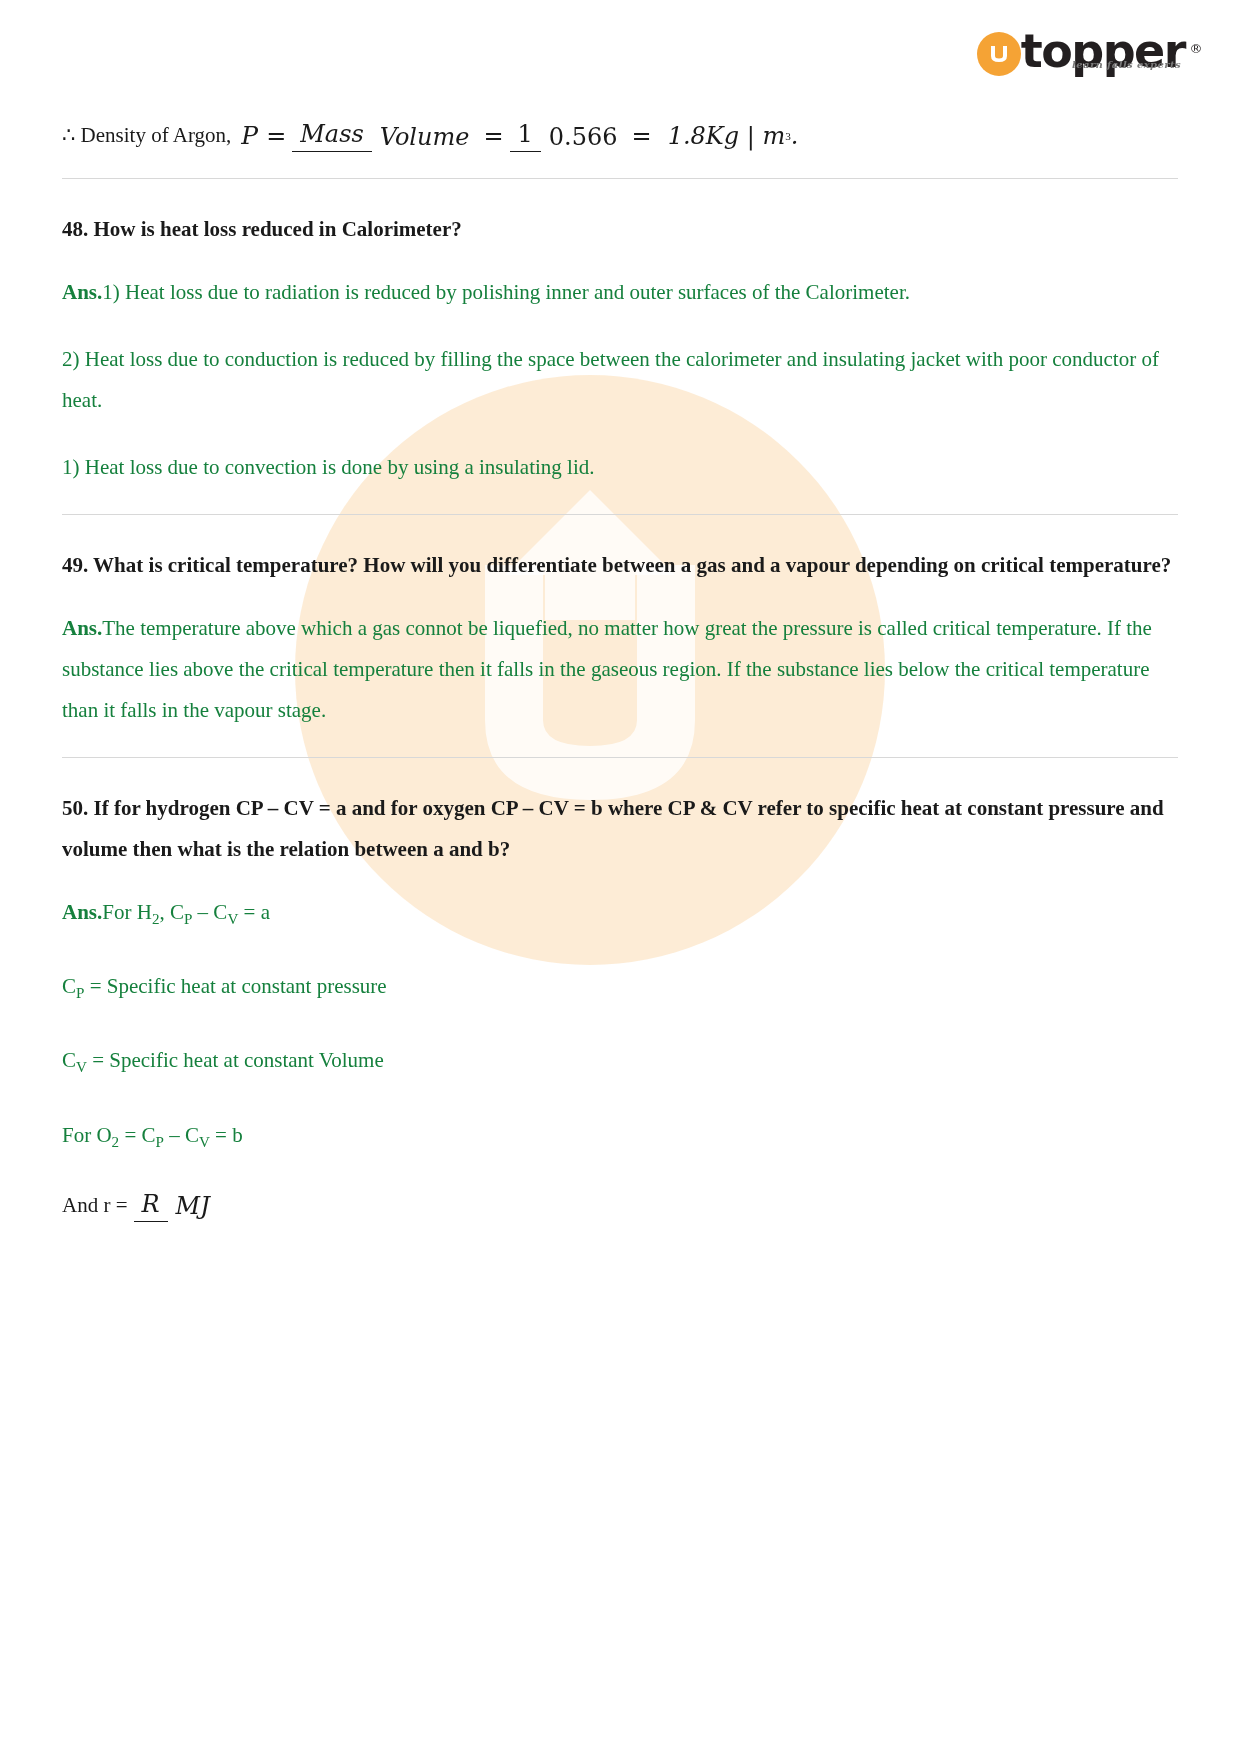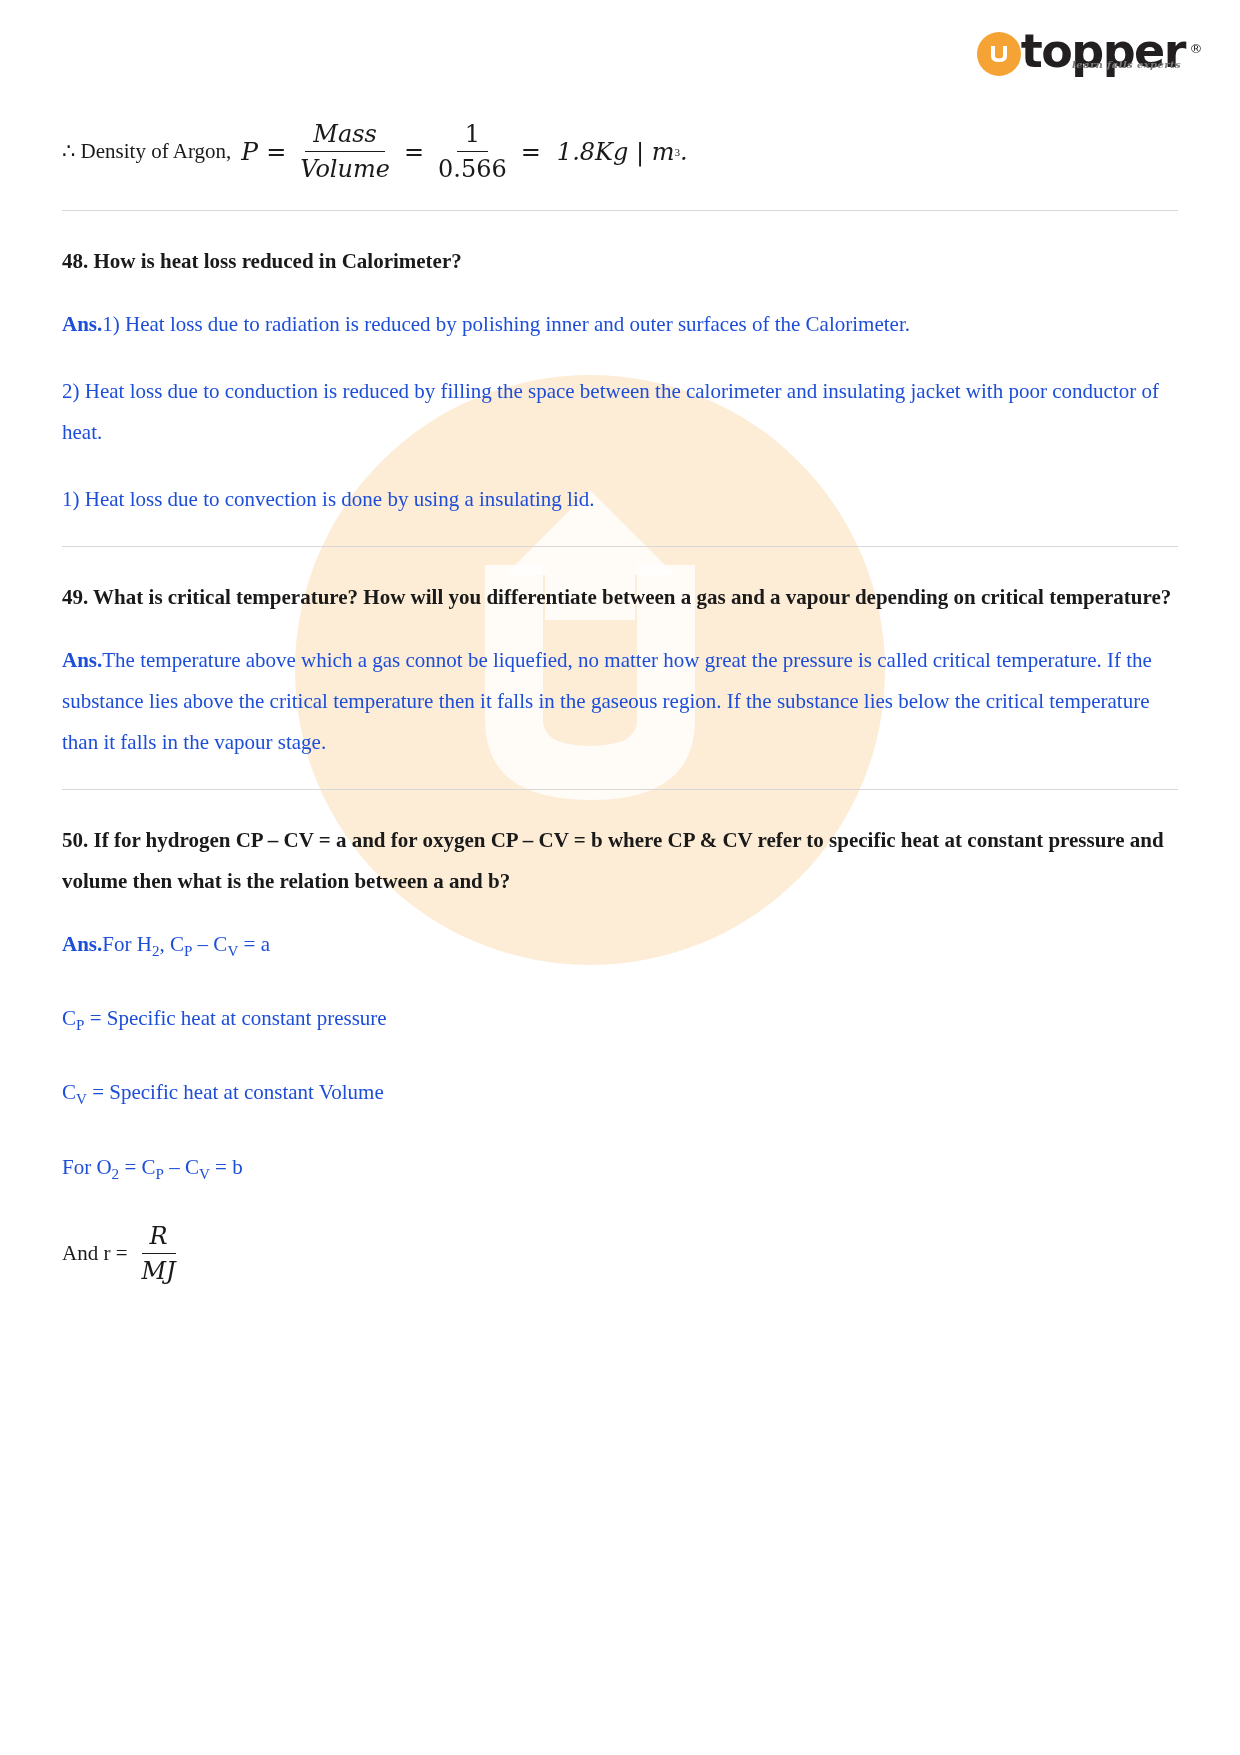--- a/index.html
+++ b/index.html
@@ -101,21 +101,21 @@
   .content {
     position: relative;
     z-index: 2;
     padding-top: 119px;
   }
 
   .para {
     font-size: 21px;
     line-height: 41px;
     margin: 0 0 26px 0;
-    color: #1d4ed8;
+    color: #15803d;
   }
   .q {
     font-weight: bold;
     font-size: 21px;
     line-height: 41px;
     margin: 0 0 22px 0;
   }
   .lbl { font-weight: bold; }
 
   hr.sep {
@@ -123,21 +123,21 @@
     border-top: 1px solid #d8d8d8;
     margin: 26px 0 30px 0;
   }
   .mi {
     font-family: "DejaVu Serif", serif;
     font-style: italic;
     font-size: 25px;
   }
   .frac {
     display: inline-flex;
-    flex-direction: column;
+    flex-direction: row;
     align-items: center;
     vertical-align: middle;
     margin: 0 6px;
   }
   .frac .num {
     padding: 0 8px 2px 8px;
     border-bottom: 1.6px solid #1a1a1a;
     font-family: "DejaVu Serif", serif;
     font-style: italic;
     font-size: 24px;

